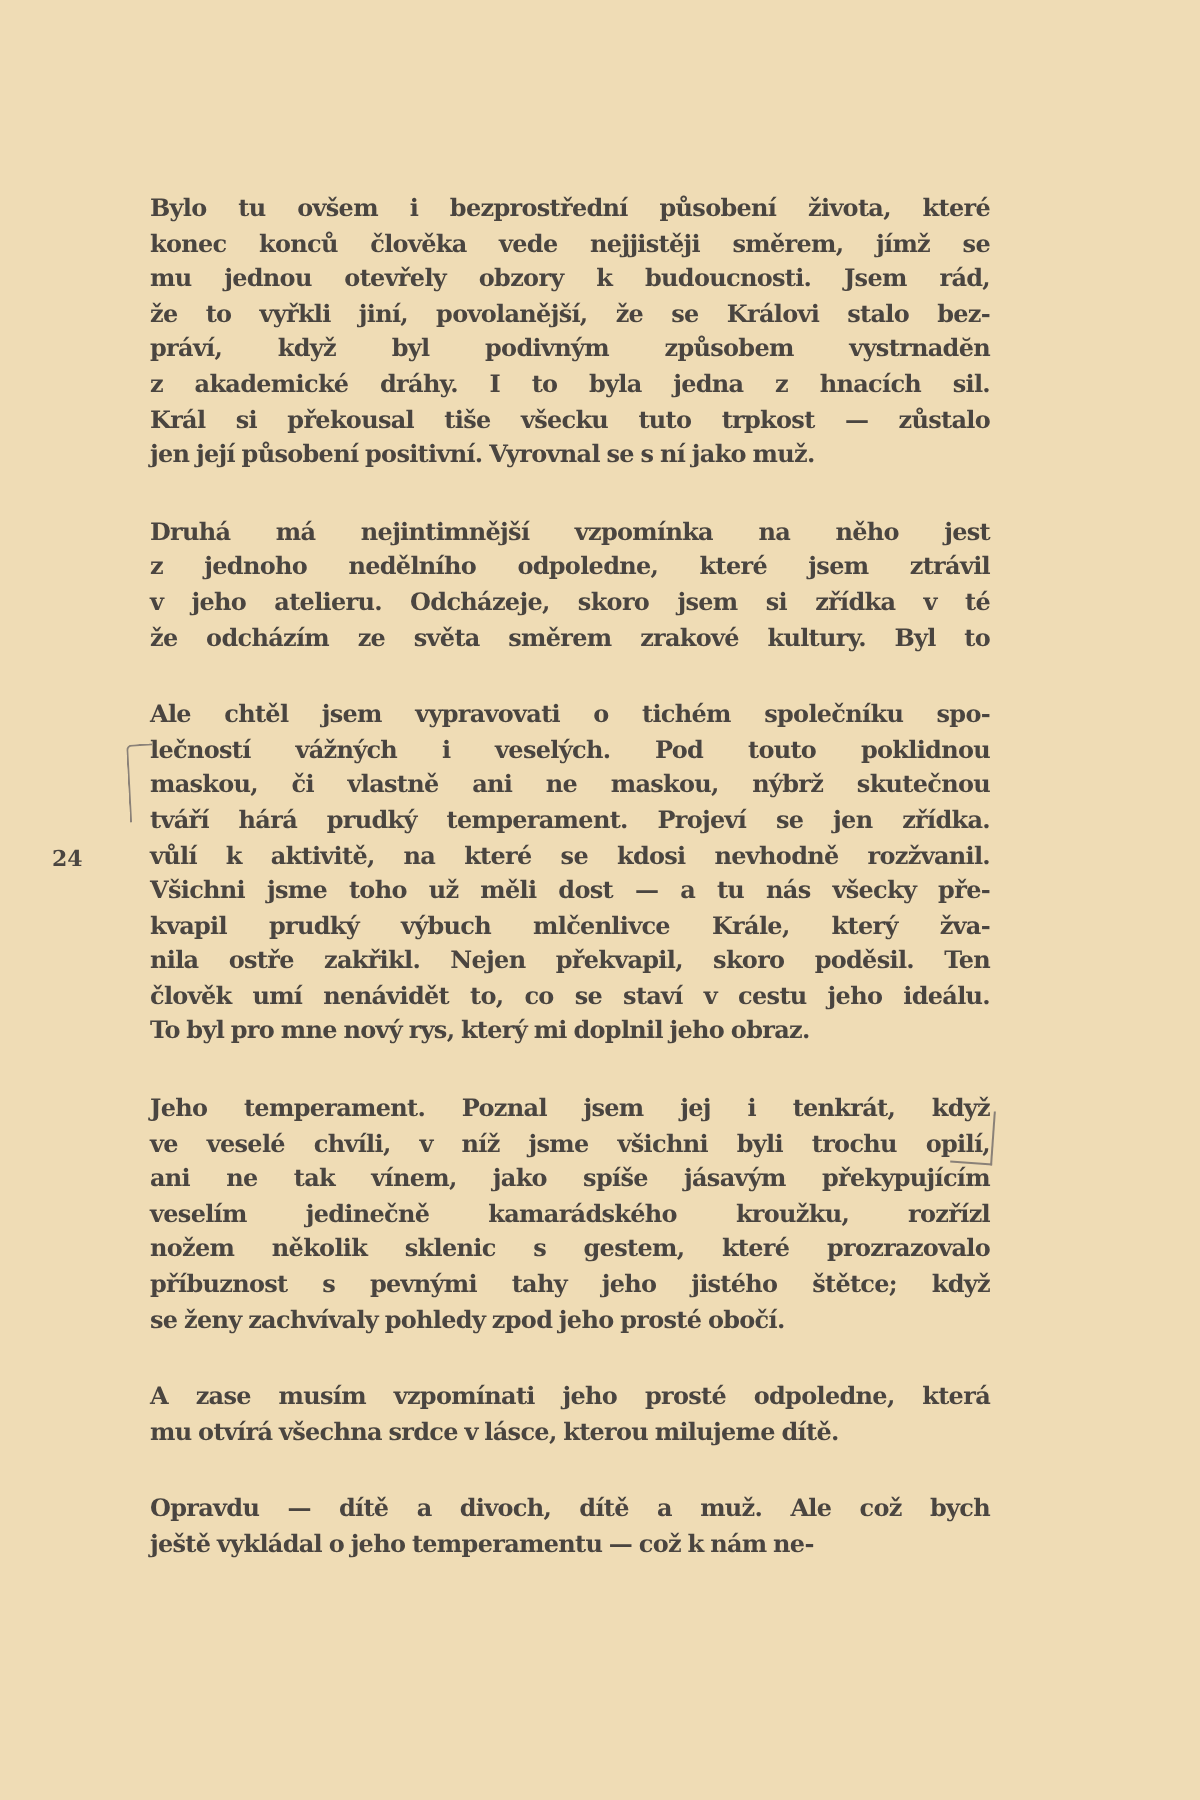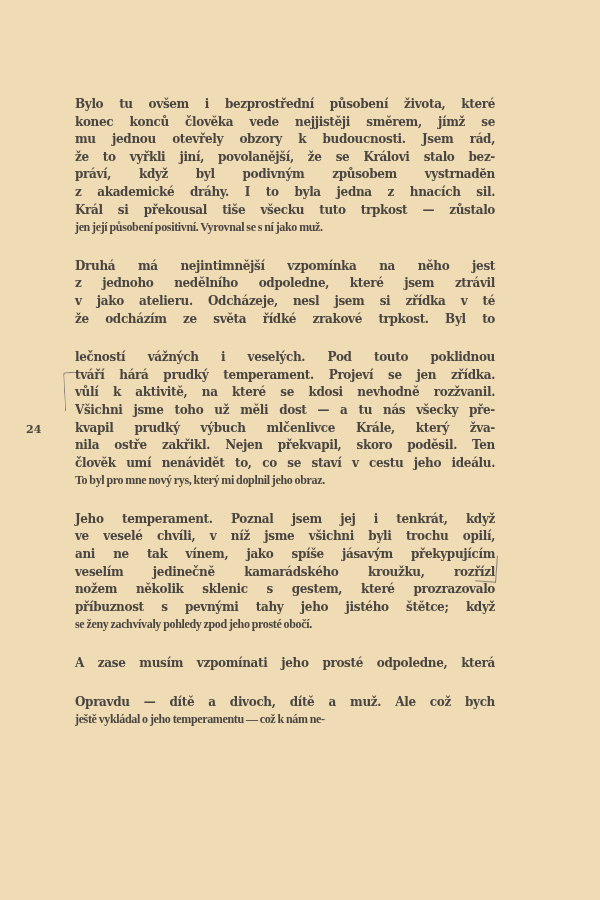--- a/index.html
+++ b/index.html
@@ -32,21 +32,20 @@
     .para .line {
       display: block;
       white-space: nowrap;
       text-align: justify;
       text-align-last: justify;
       letter-spacing: -0.35px;
       word-spacing: -0.5px;
     }
     .para .line.last {
       text-align-last: left;
-      font-family: Liberation Serif, serif;
     }
     .page-number {
       position: absolute;
       left: 26px;
       top: 423px;
       font-family: "DejaVu Serif", "Liberation Serif", serif;
       font-size: 11px;
       font-weight: bold;
       color: #4a4540;
     }
@@ -86,42 +85,45 @@
       <span class="line">mu jednou otevřely obzory k budoucnosti. Jsem rád,</span>
       <span class="line">že to vyřkli jiní, povolanější, že se Královi stalo bez-</span>
       <span class="line">práví, když byl podivným způsobem vystrnadĕn</span>
       <span class="line">z akademické dráhy. I to byla jedna z hnacích sil.</span>
       <span class="line">Král si překousal tiše všecku tuto trpkost — zůstalo</span>
       <span class="line last">jen její působení positivní. Vyrovnal se s ní jako muž.</span>
     </div>
     <div class="para">
       <span class="line">Druhá má nejintimnější vzpomínka na něho jest</span>
       <span class="line">z jednoho nedělního odpoledne, které jsem ztrávil</span>
-      <span class="line">v jako atelieru. Odcházeje, nesl jsem si zřídka v té</span>
-      <span class="line">že odcházím ze světa řídké zrakové trpkost. Byl to</span>
+      <span class="line">v jeho atelieru. Odcházeje, skoro jsem si zřídka v té</span>
+      <span class="line">že odcházím ze světa směrem zrakové kultury. Byl to</span>
     </div>
     <div class="para">
+      <span class="line">Ale chtěl jsem vypravovati o tichém společníku spo-</span>
       <span class="line">lečností vážných i veselých. Pod touto poklidnou</span>
+      <span class="line">maskou, či vlastně ani ne maskou, nýbrž skutečnou</span>
       <span class="line">tváří hárá prudký temperament. Projeví se jen zřídka.</span>
       <span class="line">vůlí k aktivitě, na které se kdosi nevhodně rozžvanil.</span>
       <span class="line">Všichni jsme toho už měli dost — a tu nás všecky pře-</span>
       <span class="line">kvapil prudký výbuch mlčenlivce Krále, který žva-</span>
       <span class="line">nila ostře zakřikl. Nejen překvapil, skoro poděsil. Ten</span>
       <span class="line">člověk umí nenávidět to, co se staví v cestu jeho ideálu.</span>
       <span class="line last">To byl pro mne nový rys, který mi doplnil jeho obraz.</span>
     </div>
     <div class="para">
       <span class="line">Jeho temperament. Poznal jsem jej i tenkrát, když</span>
       <span class="line">ve veselé chvíli, v níž jsme všichni byli trochu opilí,</span>
       <span class="line">ani ne tak vínem, jako spíše jásavým překypujícím</span>
       <span class="line">veselím jedinečně kamarádského kroužku, rozřízl</span>
       <span class="line">nožem několik sklenic s gestem, které prozrazovalo</span>
       <span class="line">příbuznost s pevnými tahy jeho jistého štětce; když</span>
       <span class="line last">se ženy zachvívaly pohledy zpod jeho prosté obočí.</span>
     </div>
     <div class="para">
       <span class="line">A zase musím vzpomínati jeho prosté odpoledne, která</span>
+      <span class="line last">mu otvírá všechna srdce v lásce, kterou milujeme dítě.</span>
     </div>
     <div class="para">
       <span class="line">Opravdu — dítě a divoch, dítě a muž. Ale což bych</span>
       <span class="line last">ještě vykládal o jeho temperamentu — což k nám ne-</span>
     </div>
   </div>
 
 </body></html>

